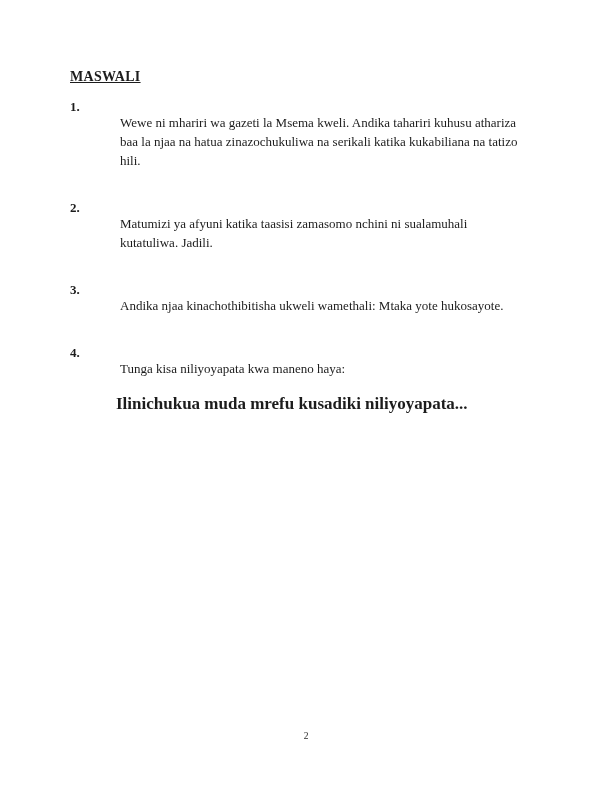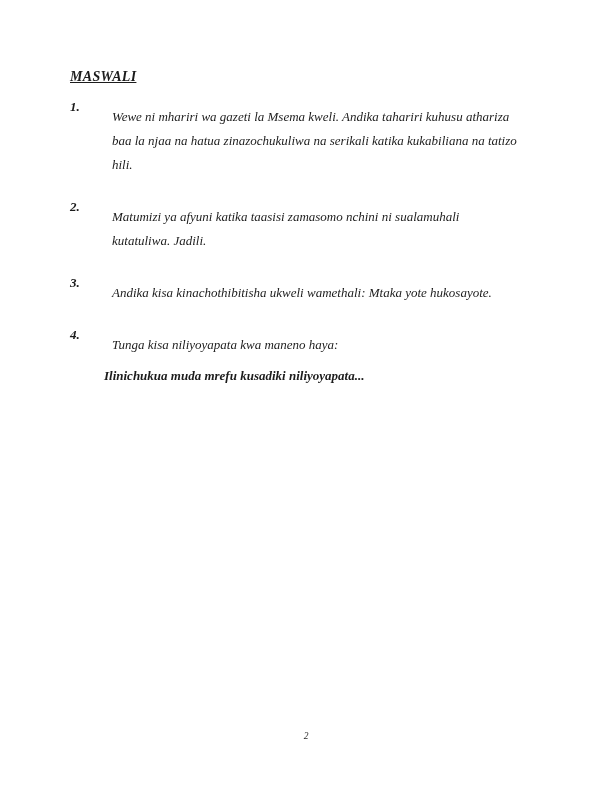--- a/index.html
+++ b/index.html
@@ -8,21 +8,20 @@
     background: #ffffff;
   }
   .page {
     position: relative;
     width: 612px;
     height: 792px;
     background: #ffffff;
     color: #1c1c1c;
     font-family: "Liberation Serif", "DejaVu Serif", serif;
     overflow: hidden;
-    font-style: italic;
   }
   .content {
     position: absolute;
     left: 70px;
     top: 68px;
     width: 478px;
   }
   .heading {
     font-size: 14px;
     font-weight: bold;
@@ -40,28 +39,28 @@
     flex: 0 0 34px;
     width: 34px;
     font-size: 13px;
     font-weight: bold;
     line-height: 19.5px;
   }
   .q-body {
     flex: 1 1 auto;
   }
   .q-text {
-    margin: 8px;
+    margin: 16px;
     font-size: 13px;
-    line-height: 24px;
+    line-height: 19px;
     white-space: pre-line;
   }
   .q-opening {
-    margin: 9px 0 0 0;
-    font-size: 13px;
+    margin: 9px 0 0 12px;
+    font-size: 17px;
     font-weight: bold;
     line-height: 19.5px;
   }
   .footer {
     position: absolute;
     left: 0;
     top: 730px;
     width: 612px;
     text-align: center;
     font-size: 9.5px;
@@ -90,21 +89,21 @@
       <div class="q-num">2.</div>
       <div class="q-body">
         <p class="q-text">Matumizi ya afyuni katika taasisi zamasomo nchini ni sualamuhali
 kutatuliwa. Jadili.</p>
       </div>
     </div>
 
     <div class="question">
       <div class="q-num">3.</div>
       <div class="q-body">
-        <p class="q-text">Andika kisa kinachothibitisha ukweli wamethali: Mtaka yote hukosayote.</p>
+        <p class="q-text">Andika njaa kinachothibitisha ukweli wamethali: Mtaka yote hukosayote.</p>
       </div>
     </div>
 
     <div class="question">
       <div class="q-num">4.</div>
       <div class="q-body">
         <p class="q-text">Tunga kisa niliyoyapata kwa maneno haya:</p>
         <p class="q-opening">Ilinichukua muda mrefu kusadiki niliyoyapata...</p>
       </div>
     </div>

